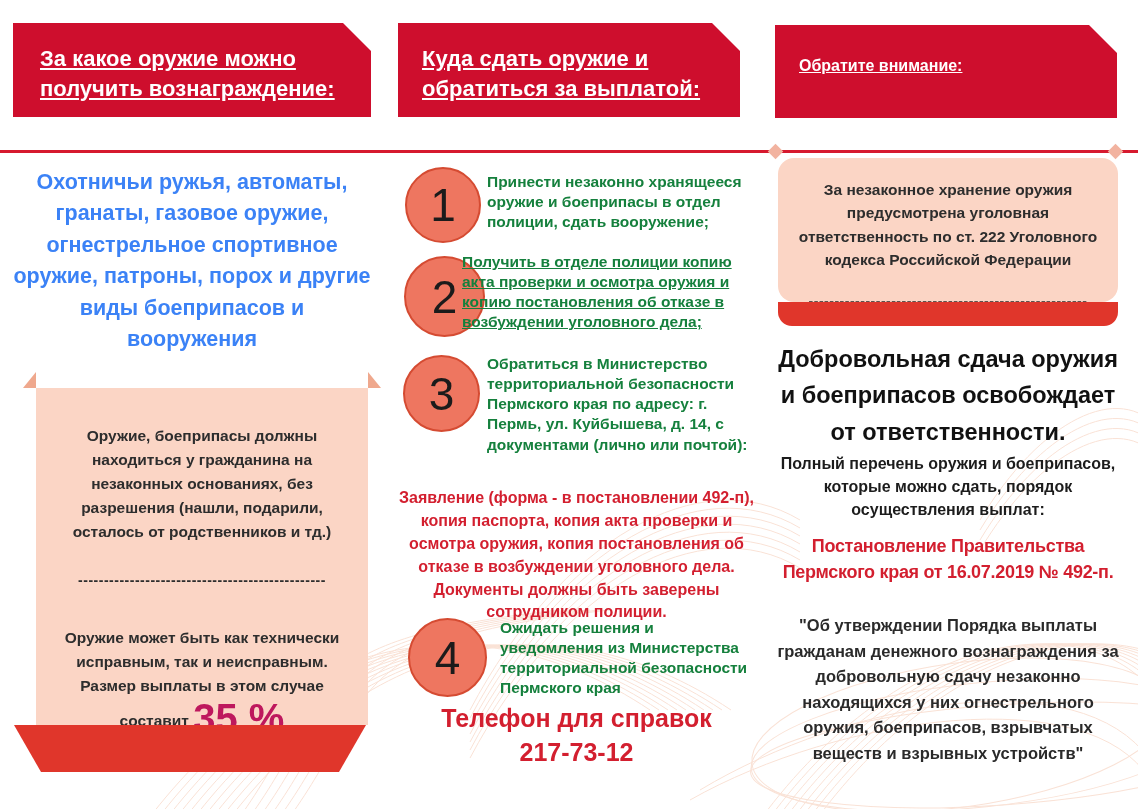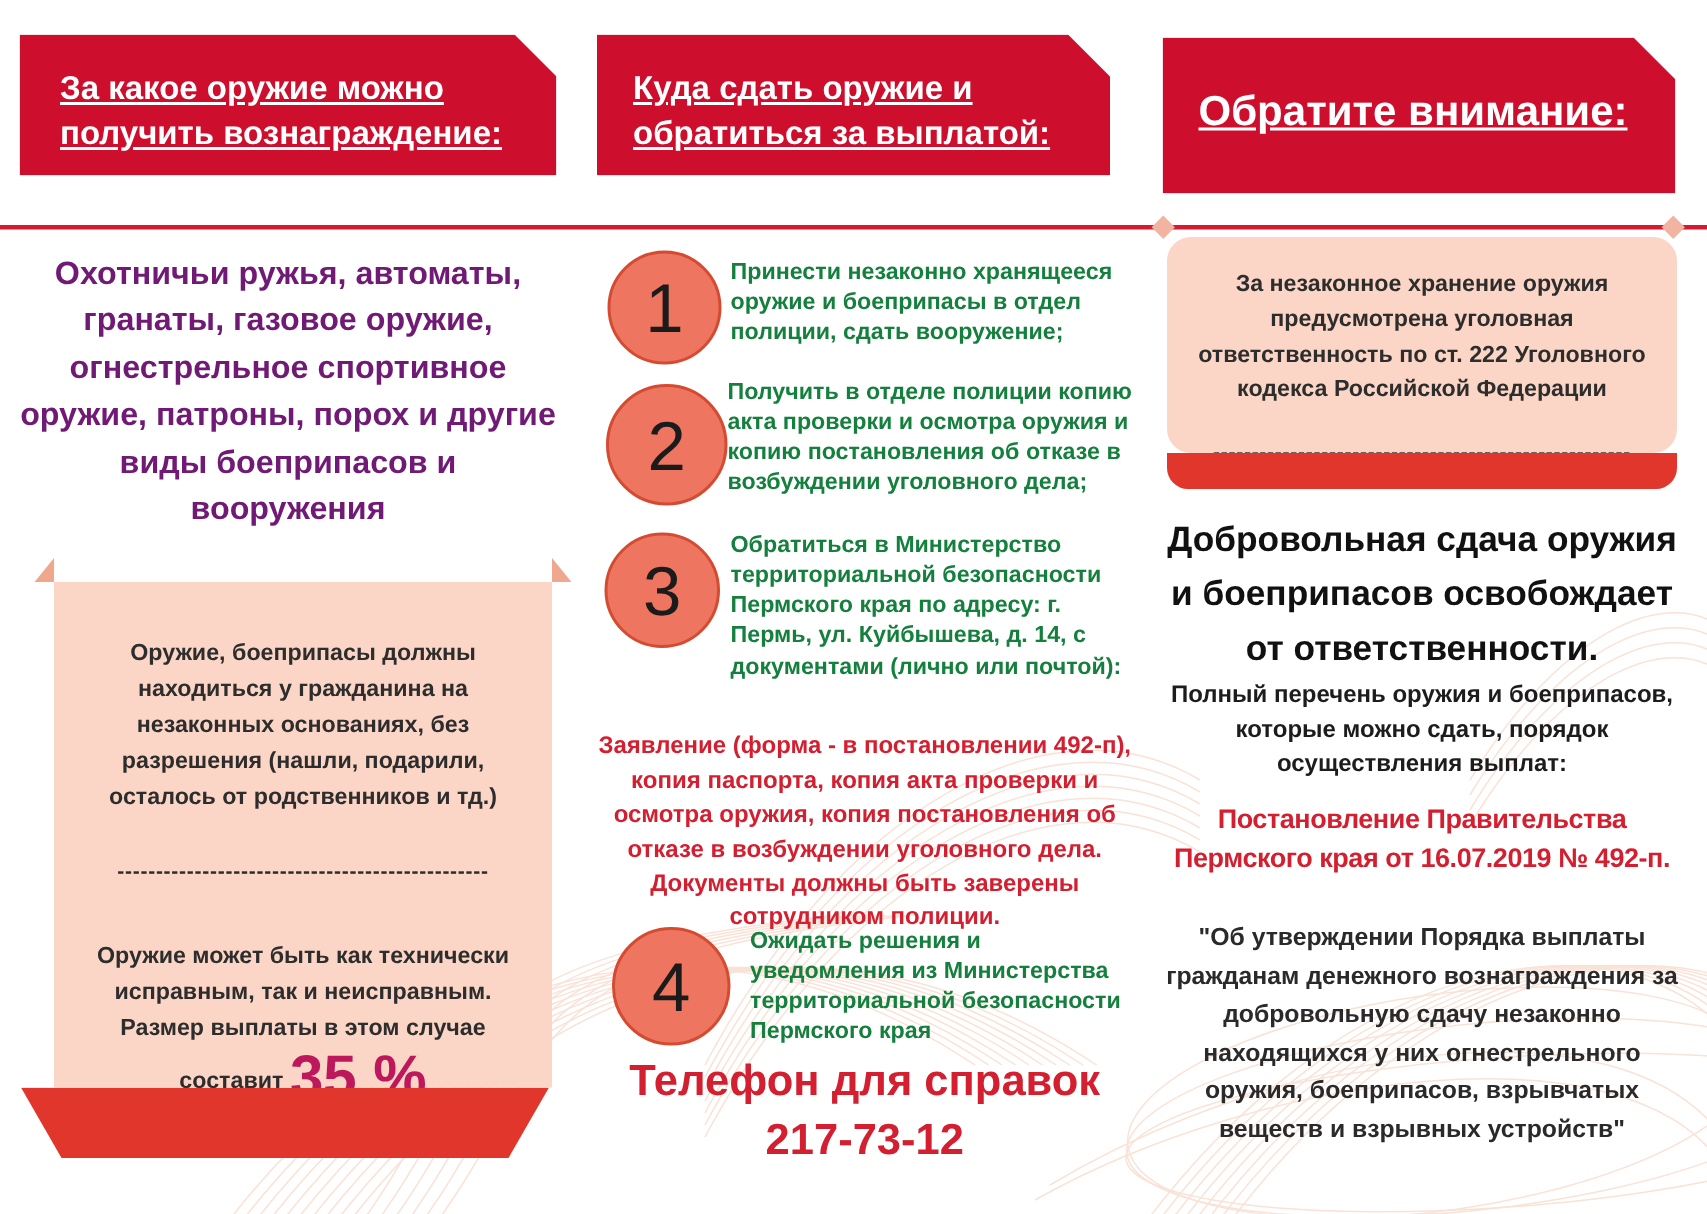--- a/index.html
+++ b/index.html
@@ -6,27 +6,27 @@
   .poster{position:relative;width:1138px;height:809px;overflow:hidden;background:#ffffff;
           font-family:"Liberation Sans",sans-serif;}
   .bg-waves{position:absolute;left:0;top:0;width:1138px;height:809px;}
 
   
   .hdr{position:absolute;background:#ce0e2d;color:#ffffff;font-weight:700;
        box-sizing:border-box;line-height:1.35;
        clip-path:polygon(0 0,calc(100% - 28px) 0,100% 28px,100% 100%,0 100%);text-decoration:underline;}
   .hdr-1{left:13px;top:23px;width:358px;height:94px;font-size:22px;padding:21px 20px 0 27px;}
   .hdr-2{left:398px;top:23px;width:342px;height:94px;font-size:22px;padding:21px 18px 0 24px;}
-  .hdr-3{left:775px;top:25px;width:342px;height:104px;font-size:28px;padding:30px 18px 0 24px;}
+  .hdr-3{left:775px;top:25px;width:342px;height:93px;font-size:16px;padding:30px 18px 0 24px;}
 
   .rule{position:absolute;left:0;top:150px;width:1138px;height:3px;background:#d6192e;}
   .diamond{position:absolute;top:146px;width:11px;height:11px;background:#f2b3a0;transform:rotate(45deg);}
 
   
-  .intro{position:absolute;left:13px;top:167px;width:358px;text-align:center;color:#701a75;
+  .intro{position:absolute;left:13px;top:167px;width:358px;text-align:center;color:#3b82f6;
          font-size:21.5px;font-weight:700;line-height:1.46;}
   .pink-box{position:absolute;left:36px;top:388px;width:332px;height:337px;background:#fbd5c5;
             box-sizing:border-box;padding:36px 28px 0 28px;text-align:center;color:#2d2d2d;
             font-size:15.5px;font-weight:700;line-height:1.55;}
   .fold{position:absolute;width:0;height:0;}
   .fold-l{left:-13px;top:-16px;border-bottom:16px solid #efa88d;border-left:13px solid transparent;}
   .fold-r{right:-13px;top:-16px;border-bottom:16px solid #efa88d;border-right:13px solid transparent;}
   .dashes{display:block;margin-top:26px;font-size:14px;font-weight:700;letter-spacing:0.5px;
           color:#2d2d2d;white-space:nowrap;overflow:hidden;}
   .pink-box .p2{margin-top:34px;}
@@ -35,21 +35,21 @@
             clip-path:polygon(0 0,100% 0,calc(100% - 27px) 100%,27px 100%);}
 
   
   .circle{position:absolute;border-radius:50%;background:#ee7660;border:2px solid #d54b32;
           display:flex;align-items:center;justify-content:center;color:#1b1b1b;
           font-size:46px;font-weight:400;box-sizing:border-box;}
   .step-text{position:absolute;color:#15803d;font-size:15.5px;font-weight:700;line-height:1.3;}
   .docs-note{position:absolute;left:398px;top:463px;width:357px;text-align:center;color:#d31f2f;
              font-size:16px;font-weight:700;line-height:1.43;margin-top:24px;}
   .phone{position:absolute;left:398px;top:702px;width:357px;text-align:center;color:#d31f2f;
-         font-size:29px;font-weight:700;line-height:1.35;}
+         font-size:25px;font-weight:700;line-height:1.35;}
 
   
   .warn-box{position:absolute;left:778px;top:158px;width:340px;height:144px;background:#fbd5c5;
             box-sizing:border-box;padding:20px 16px 0 16px;text-align:center;color:#2d2d2d;
             font-size:15.5px;font-weight:700;line-height:1.5;border-radius:16px;}
   .warn-box .dashes{margin-top:20px;}
   .warn-bar{position:absolute;left:778px;top:302px;width:340px;height:24px;background:#e0362b;
             border-radius:0 0 14px 14px;}
   .statement{position:absolute;left:772px;top:341px;width:352px;text-align:center;color:#111111;
              font-size:23.5px;font-weight:700;line-height:1.55;}
@@ -133,21 +133,21 @@
   <div class="left-bar"></div>
 
   <div class="circle" style="left:405px;top:167px;width:76px;height:76px;">
     <span>1</span>
   </div>
   <div class="step-text" style="left:487px;top:172px;width:266px;">Принести  незаконно хранящееся оружие и боеприпасы в отдел полиции, сдать вооружение;</div>
 
   <div class="circle" style="left:404px;top:256px;width:81px;height:81px;">
     <span>2</span>
   </div>
-  <div class="step-text" style="left:485px;top:252px;width:270px;">Получить в отделе полиции копию акта проверки и осмотра оружия и копию постановления об отказе в возбуждении уголовного дела;</div>
+  <div class="step-text" style="left:462px;top:252px;width:270px;text-decoration:underline;">Получить в отделе полиции копию акта проверки и осмотра оружия и копию постановления об отказе в возбуждении уголовного дела;</div>
 
   <div class="circle" style="left:403px;top:355px;width:77px;height:77px;">
     <span>3</span>
   </div>
   <div class="step-text" style="left:487px;top:354px;width:263px;">Обратиться в Министерство территориальной безопасности Пермского края по адресу: г. Пермь, ул. Куйбышева, д. 14,  с документами (лично или почтой):</div>
 
   <div class="docs-note">Заявление (форма - в постановлении 492-п),   копия паспорта,    копия акта проверки и осмотра оружия, копия постановления об отказе в возбуждении уголовного дела. Документы должны быть заверены сотрудником полиции.</div>
 
   <div class="circle" style="left:408px;top:618px;width:79px;height:79px;">
     <span>4</span>

